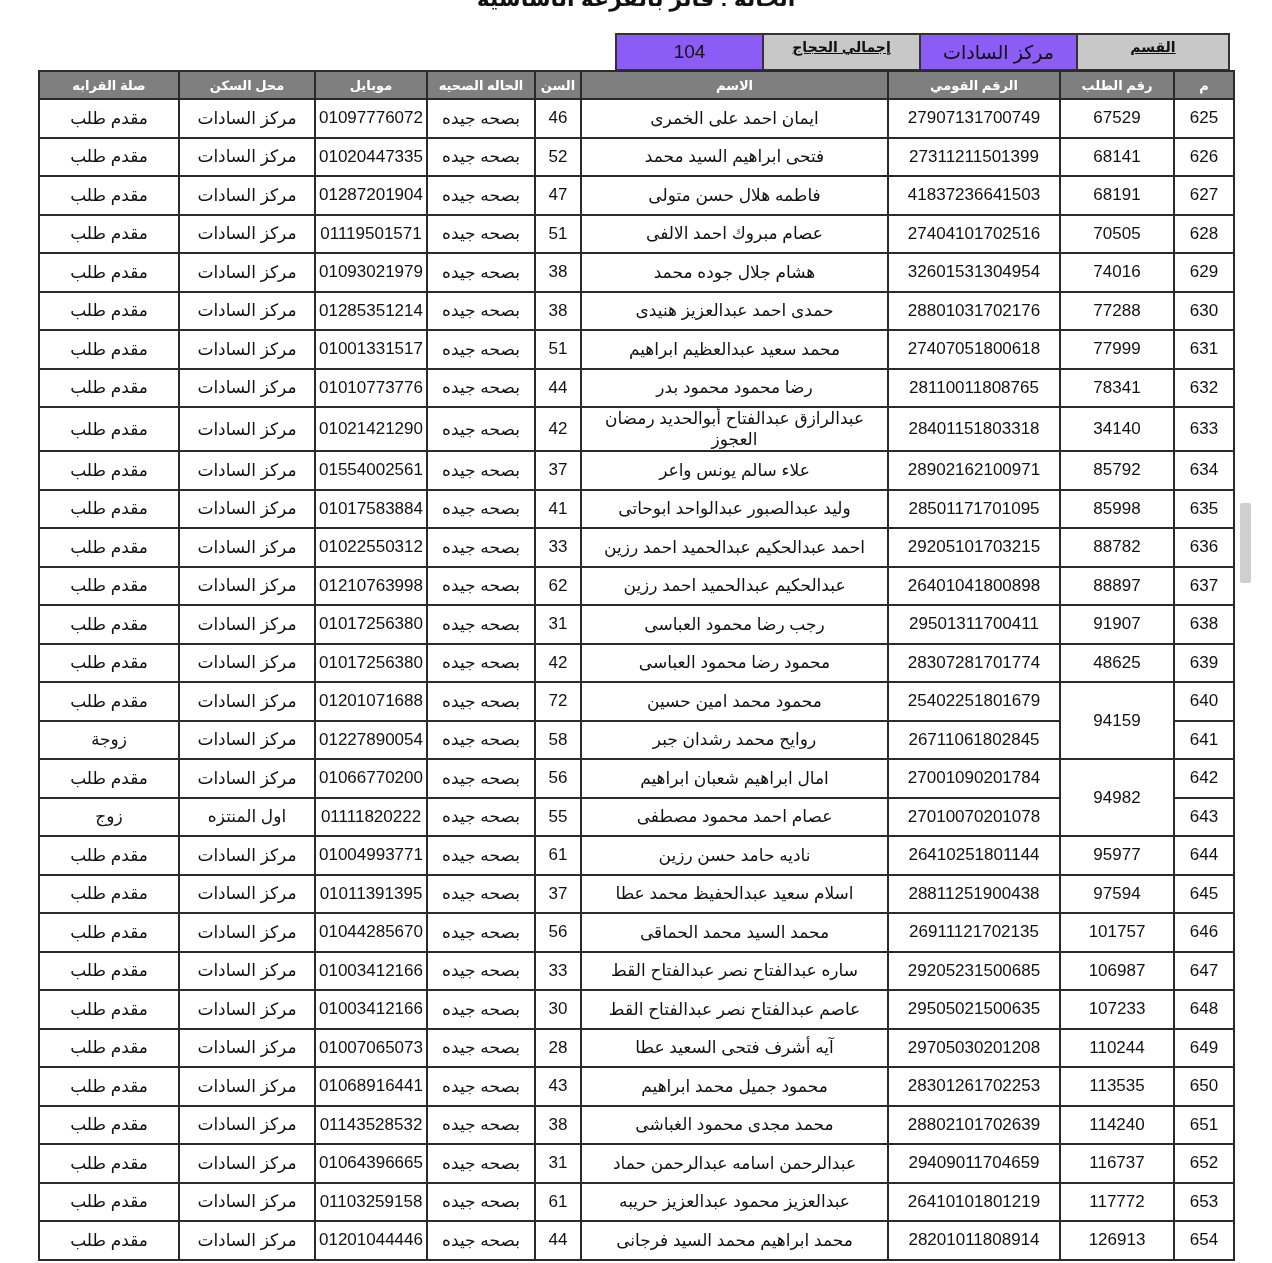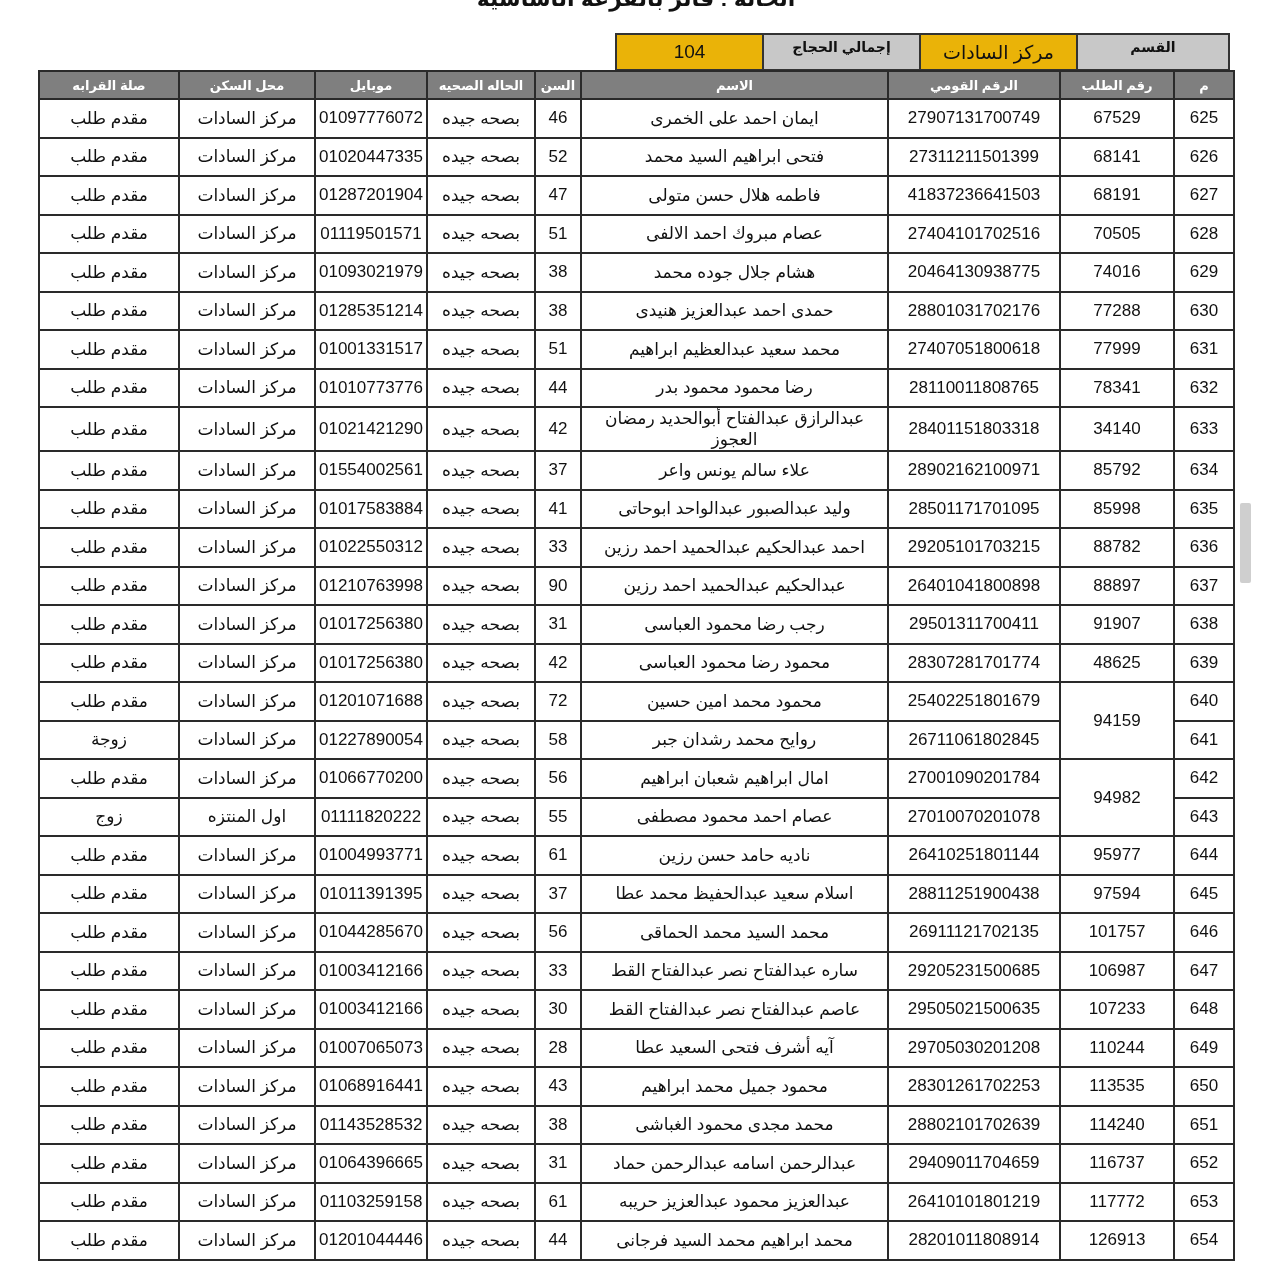--- a/index.html
+++ b/index.html
@@ -3,22 +3,22 @@
 <meta charset="utf-8">
 <style>
   html, body { margin:0; padding:0; background:#ffffff; }
   body { width:1272px; height:1263px; position:relative; overflow:hidden;
          font-family:"Liberation Sans","DejaVu Sans",sans-serif; color:#111; }
   .title { position:absolute; top:-14px; left:0; width:1272px; text-align:center;
            font-size:22px; font-weight:bold; direction:rtl; letter-spacing:0.5px; }
   .summary { position:absolute; top:33px; left:615px; width:615px; height:34px;
              border-collapse:collapse; direction:rtl; }
   .summary td { border:2px solid #333; height:30px; text-align:center; font-size:19px; padding:0; }
-  .summary td.lbl { background:#c8c8c8; font-weight:bold; font-size:14px; vertical-align:top; padding-top:4px; }
-  .summary td.val { background:#eab308; }
+  .summary td.lbl { background:#c8c8c8; font-weight:bold; font-size:14px; vertical-align:top; padding-top:4px;text-decoration:underline; }
+  .summary td.val { background:#8b5cf6; }
   table.main { position:absolute; top:70px; left:38px; width:1195px; border-collapse:collapse;
                direction:rtl; table-layout:fixed; }
   table.main th { background:#7f7f7f; color:#fff; font-size:13px; font-weight:bold; height:26px;
                   border:2px solid #2a2a2a; padding:0; }
   table.main td { border:2px solid #2a2a2a; height:36.5px; text-align:center; padding:0; font-size:17px; }
   td.ar { font-size:14px; }
   td.num { font-size:17px; }
   .scrollbar { position:absolute; left:1240px; top:503px; width:11px; height:80px; background:#cfcfcf; border-radius:2px; }
 </style>
 </head>
@@ -103,21 +103,21 @@
         <td class="ar">عصام مبروك احمد الالفى</td>
         <td class="num">51</td>
         <td class="ar">بصحه جيده</td>
         <td class="num">01119501571</td>
         <td class="ar">مركز السادات</td>
         <td class="ar">مقدم طلب</td>
       </tr>
       <tr>
         <td class="num">629</td>
         <td class="num">74016</td>
-        <td class="num">20464130938775</td>
+        <td class="num">32601531304954</td>
         <td class="ar">هشام جلال جوده محمد</td>
         <td class="num">38</td>
         <td class="ar">بصحه جيده</td>
         <td class="num">01093021979</td>
         <td class="ar">مركز السادات</td>
         <td class="ar">مقدم طلب</td>
       </tr>
       <tr>
         <td class="num">630</td>
         <td class="num">77288</td>
@@ -193,21 +193,21 @@
         <td class="ar">بصحه جيده</td>
         <td class="num">01022550312</td>
         <td class="ar">مركز السادات</td>
         <td class="ar">مقدم طلب</td>
       </tr>
       <tr>
         <td class="num">637</td>
         <td class="num">88897</td>
         <td class="num">26401041800898</td>
         <td class="ar">عبدالحكيم عبدالحميد احمد رزين</td>
-        <td class="num">90</td>
+        <td class="num">62</td>
         <td class="ar">بصحه جيده</td>
         <td class="num">01210763998</td>
         <td class="ar">مركز السادات</td>
         <td class="ar">مقدم طلب</td>
       </tr>
       <tr>
         <td class="num">638</td>
         <td class="num">91907</td>
         <td class="num">29501311700411</td>
         <td class="ar">رجب رضا محمود العباسى</td>

